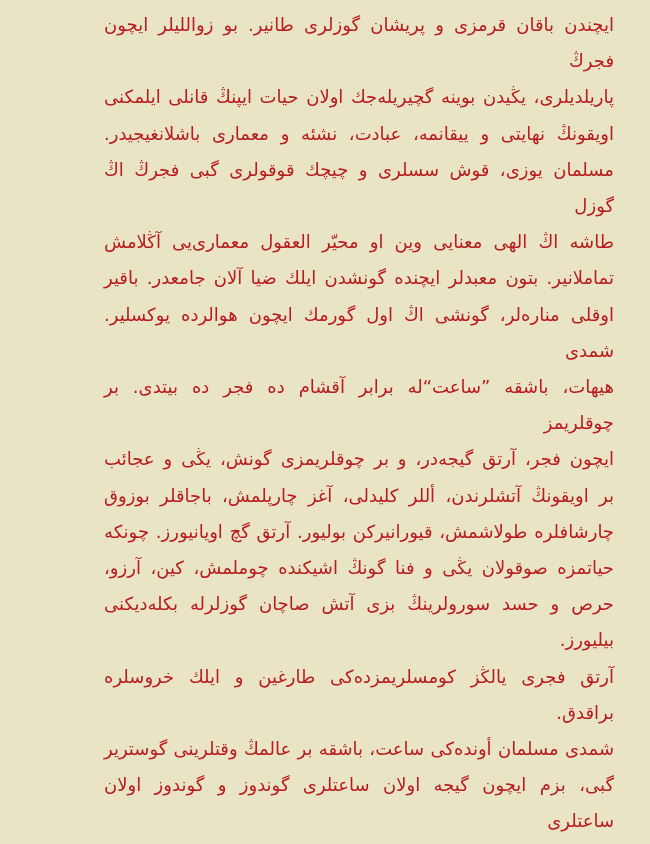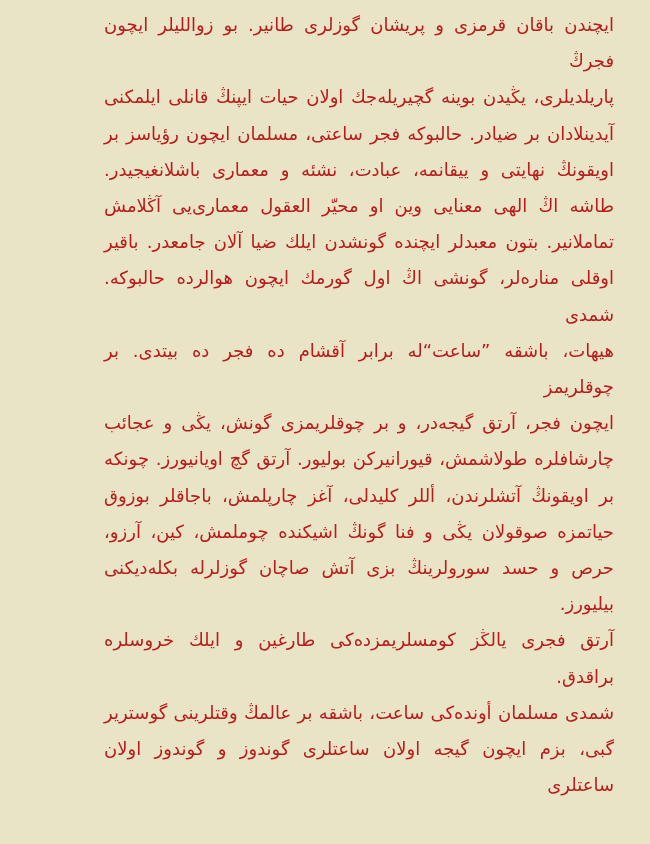--- a/index.html
+++ b/index.html
@@ -31,29 +31,29 @@
     letter-spacing: 0.2px;
   }
 </style>
 </head>
 <body>
 
 <main class="page">
   <div id="body-text">
       <div class="line">ايچندن باقان قرمزى و پريشان گوزلرى طانير. بو زوالليلر ايچون فجرڭ</div>
       <div class="line">پاريلديلرى، يڭيدن بوينه گچيريله‌جك اولان حيات ايپنڭ قانلى ايلمكنى</div>
-      <div class="line">آيدينلادان بر ضيادر. حالبوكه فجر ساعتى، مسلمان ايچون رؤياسز بر</div>
       <div class="line">اويقونڭ نهايتى و ييقانمه، عبادت، نشئه و معمارى باشلانغيجيدر.</div>
+      <div class="line">مسلمان يوزى، قوش سسلرى و چيچك قوقولرى گبى فجرڭ اڭ گوزل</div>
       <div class="line">طاشه اڭ الهى معنايى وين او محيّر العقول معمارى‌يى آڭلامش</div>
       <div class="line">تماملانير. بتون معبدلر ايچنده گونشدن ايلك ضيا آلان جامعدر. باقير</div>
-      <div class="line">اوقلى مناره‌لر، گونشى اڭ اول گورمك ايچون هوالرده حالبوكه. شمدى</div>
+      <div class="line">اوقلى مناره‌لر، گونشى اڭ اول گورمك ايچون هوالرده يوكسلير. شمدى</div>
       <div class="line">هيهات، باشقه ”ساعت“له برابر آقشام ده فجر ده بيتدى. بر چوقلريمز</div>
       <div class="line">ايچون فجر، آرتق گيجه‌در، و بر چوقلريمزى گونش، يڭى و عجائب</div>
+      <div class="line">بر اويقونڭ آتشلرندن، أللر كليدلى، آغز چارپلمش، باجاقلر بوزوق</div>
       <div class="line">چارشافلره طولاشمش، قيورانيركن بوليور. آرتق گچ اويانيورز. چونكه</div>
-      <div class="line">بر اويقونڭ آتشلرندن، أللر كليدلى، آغز چارپلمش، باجاقلر بوزوق</div>
       <div class="line">حياتمزه صوقولان يڭى و فنا گونڭ اشيكنده چوملمش، كين، آرزو،</div>
       <div class="line">حرص و حسد سورولرينڭ بزى آتش صاچان گوزلرله بكله‌ديكنى بيليورز.</div>
       <div class="line">آرتق فجرى يالڭز كومسلريمزده‌كى طارغين و ايلك خروسلره براقدق.</div>
       <div class="line">شمدى مسلمان أونده‌كى ساعت، باشقه بر عالمڭ وقتلرينى گوسترير</div>
       <div class="line">گبى، بزم ايچون گيجه اولان ساعتلرى گوندوز و گوندوز اولان ساعتلرى</div>
     </div>
 
 </main>
 
 </body></html>

